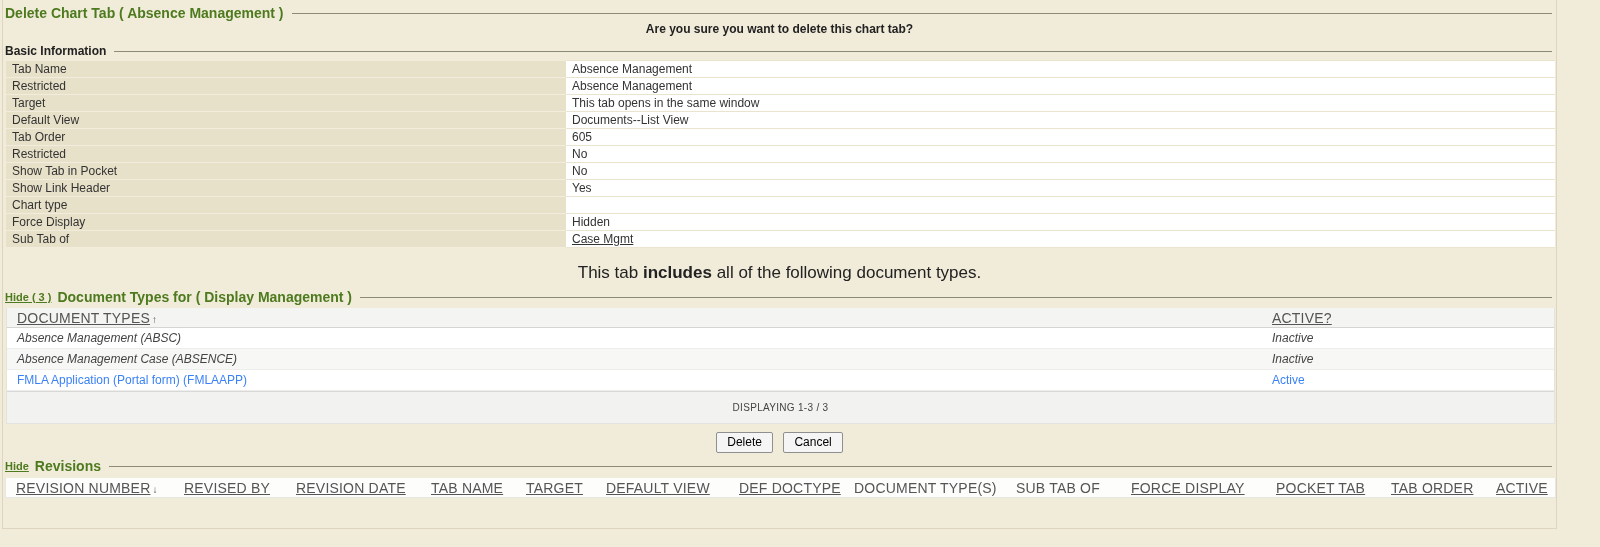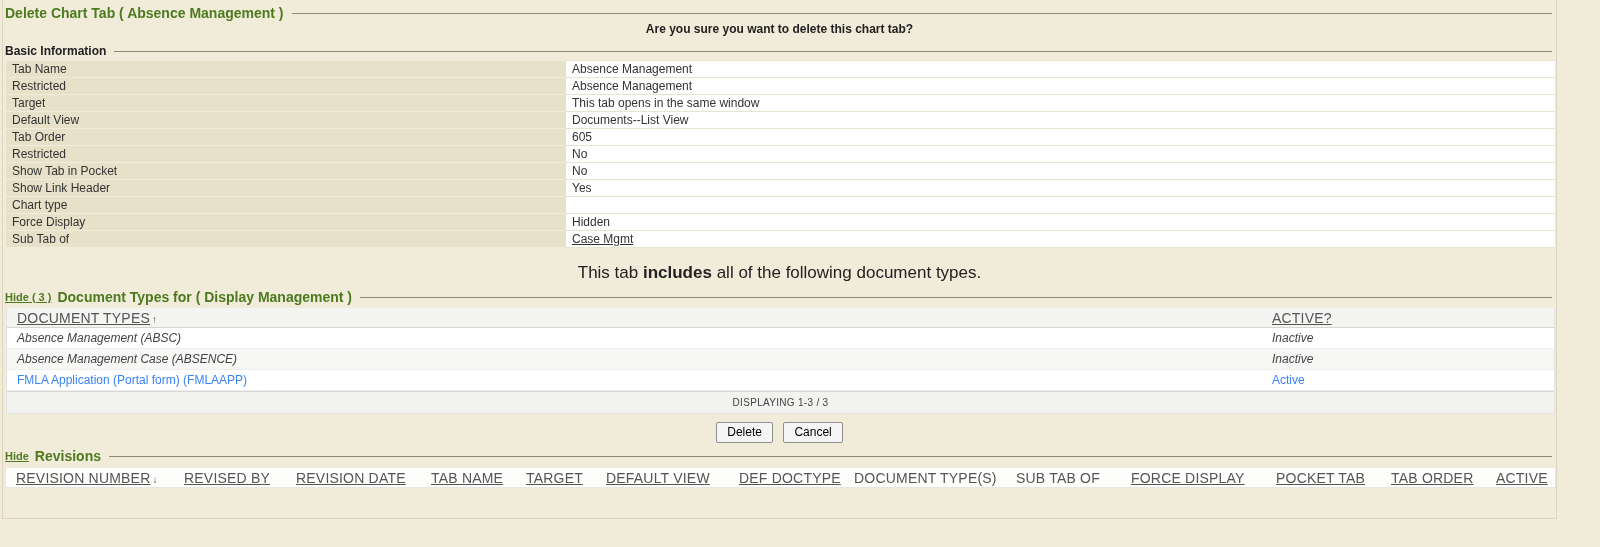--- a/index.html
+++ b/index.html
@@ -31,21 +31,21 @@
   
   .doc-table { width:1549px; margin:2px 0 0 3px; border:1px solid #e3e3e0; border-top:none; background:#fff; }
   .doc-head { display:flex; background:#f4f4f2; height:20px; align-items:center; border-bottom:1px solid #d5d5d2; }
   .doc-col-name { width:1265px; padding-left:10px; }
   .doc-col-active { flex:1; }
   .col-hdr { font-size:14px; color:#555; text-decoration:underline; cursor:pointer; letter-spacing:.2px; }
   .sort-ic { font-size:10px; color:#555; text-decoration:none; margin-left:2px; }
   .doc-row { display:flex; height:21px; align-items:center; border-bottom:1px solid #ededeb; background:#fff; font-size:12px; color:#3b82f6; }
   .doc-row.alt { background:#f7f7f6; }
   .doc-row.italic { font-style:italic; color:#444; }
-  .doc-foot { height:22px; display:flex; align-items:center; justify-content:center; background:#f2f2f0; border-top:1px solid #d8d8d6; font-size:10px; color:#444; letter-spacing:.3px; }
+  .doc-foot { height:32px; display:flex; align-items:center; justify-content:center; background:#f2f2f0; border-top:1px solid #d8d8d6; font-size:10px; color:#444; letter-spacing:.3px; }
 
   .btn-row { margin-top:8px; text-align:center; }
   .btn { font-family:"Liberation Sans", sans-serif; font-size:12px; color:#000; background:#f5f5f5; border:1px solid #8f8f8f; border-radius:2px; padding:2px 10px 3px; margin:0 3px; cursor:pointer; }
 
   .rev-legend { margin-top:4px; }
   
   .rev-table { width:1551px; margin:3px 0 0 2px; background:#fdfdfc; border:1px solid #e6e6e2; border-top:none; }
   .rev-head { display:flex; height:19px; align-items:center; }
   .rev-head .rc { padding-left:10px; white-space:nowrap; overflow:hidden; }
   .rc0{width:168px;} .rc1{width:112px;} .rc2{width:135px;} .rc3{width:95px;} .rc4{width:80px;}

